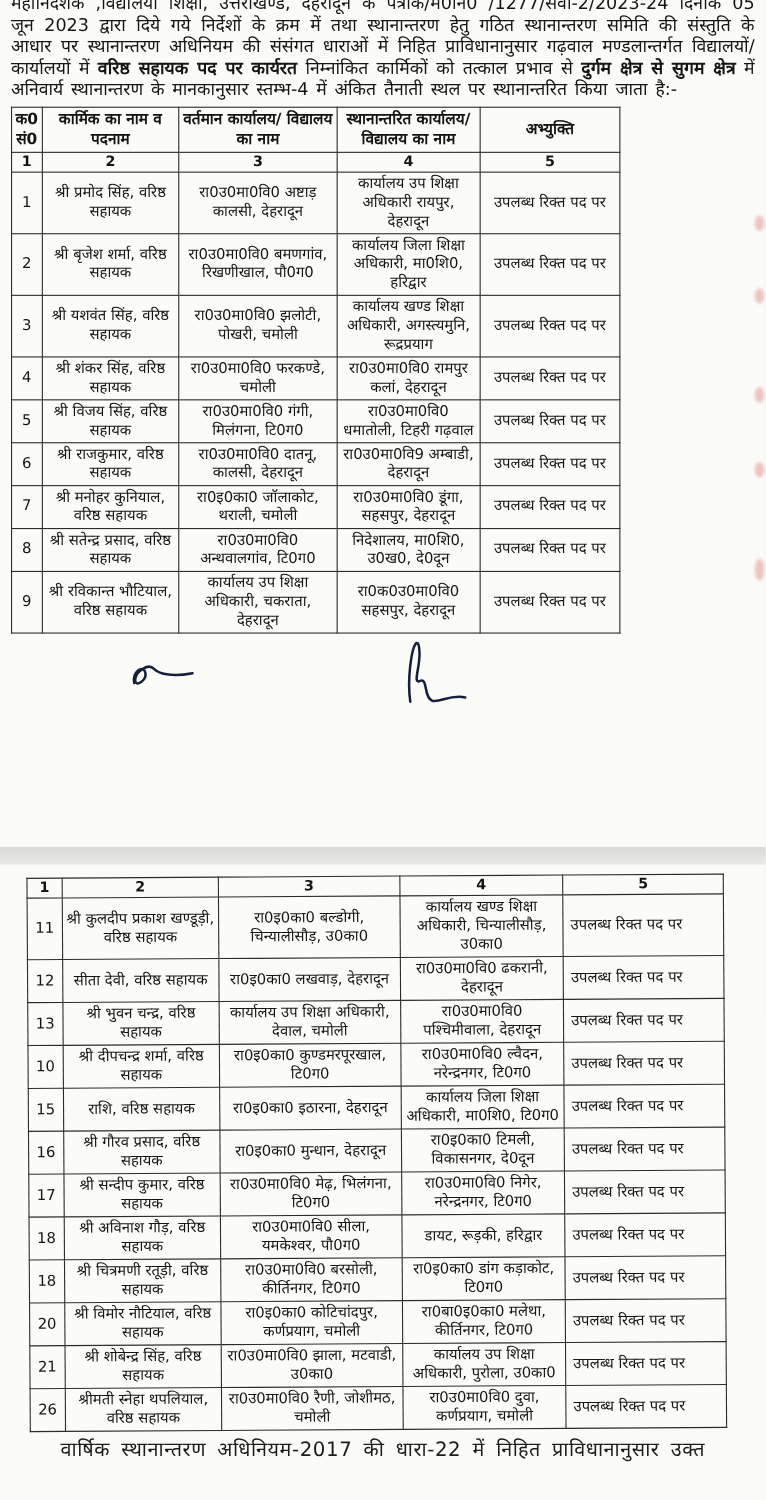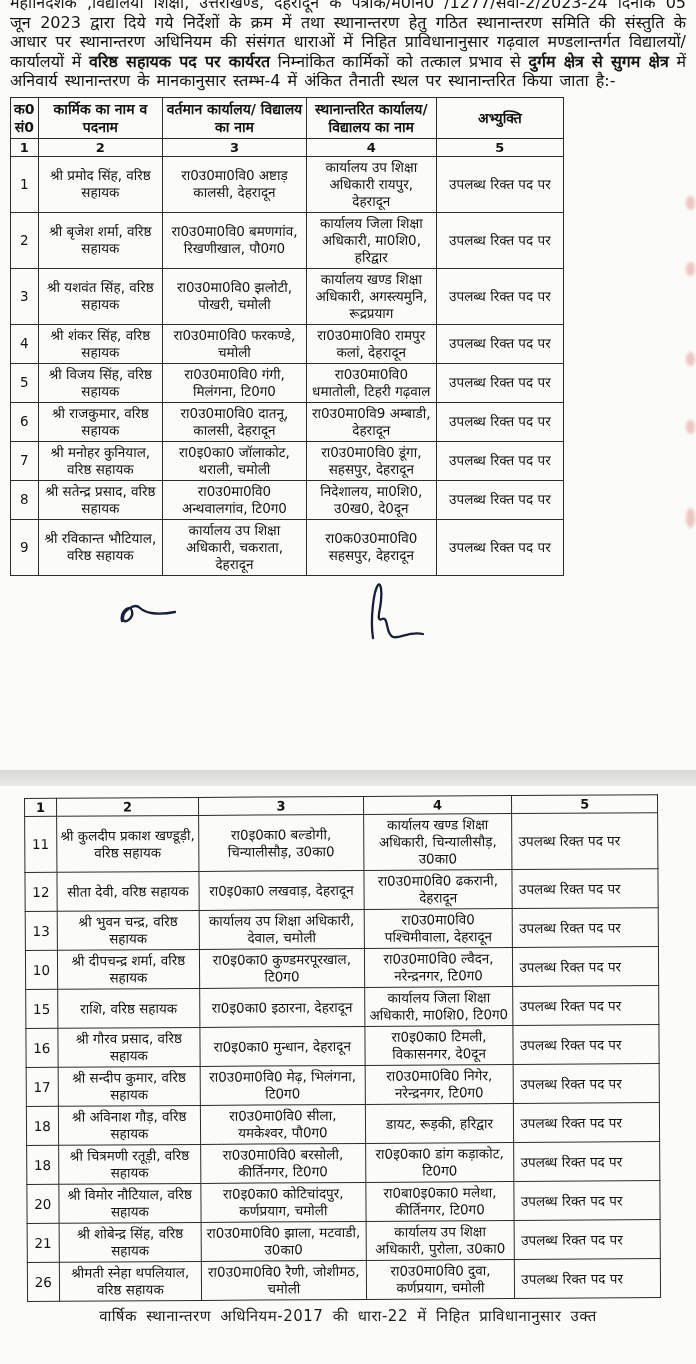--- a/index.html
+++ b/index.html
@@ -66,21 +66,21 @@
   col.c5 { width: 23%; }
   .t2 td[data-field="remark"] { text-align: left; padding-left: 6px; }
 
   .sig-block { position: relative; height: 105px; }
   .sig-left  { position: absolute; left: 104px; top: 18px; }
   .sig-right { position: absolute; left: 342px; top: 2px; }
 
   .footer-note {
     margin-top: 3px;
     text-align: center;
-    font-size: 15px;
+    font-size: 18px;
     letter-spacing: 0.5px;
     word-spacing: 4px;
     color: #1c1c1c;
   }
 
   .smudge {
     position: absolute;
     right: 1px;
     width: 9px;
     height: 14px;

